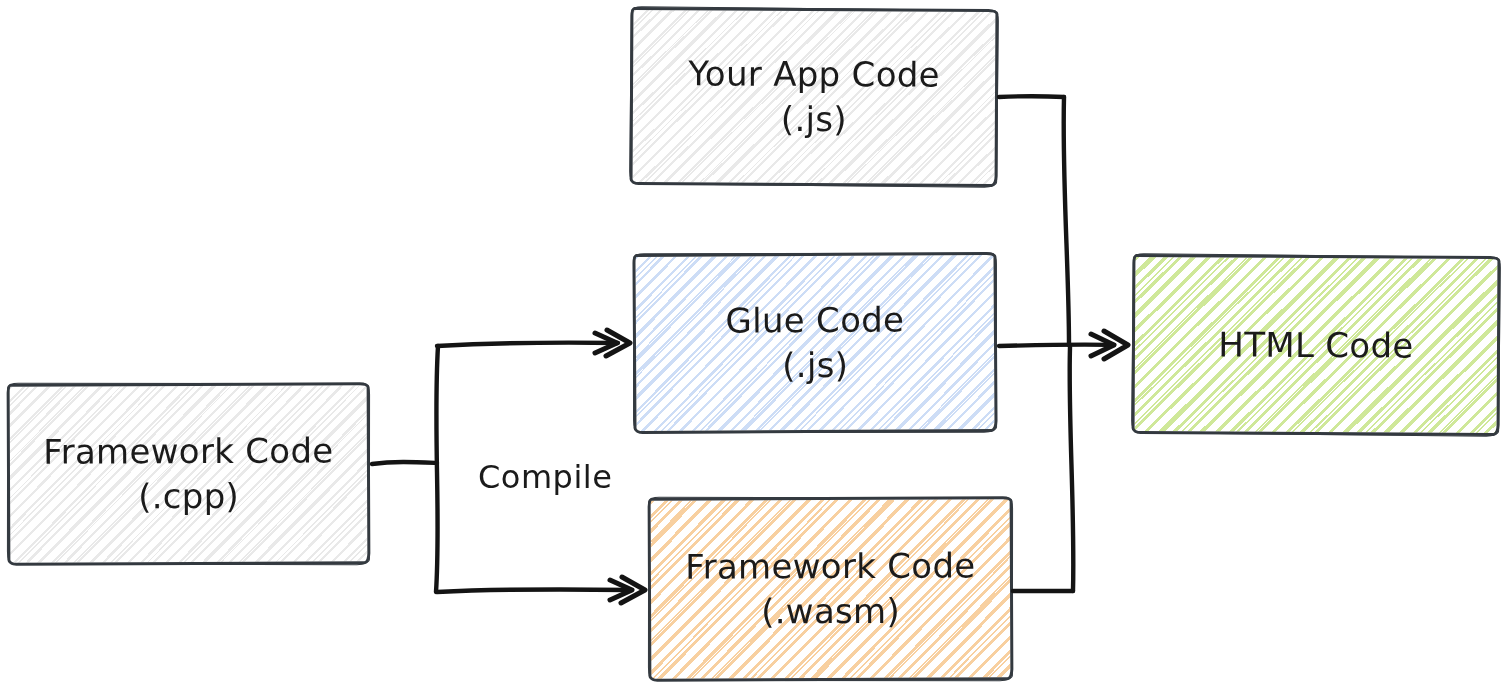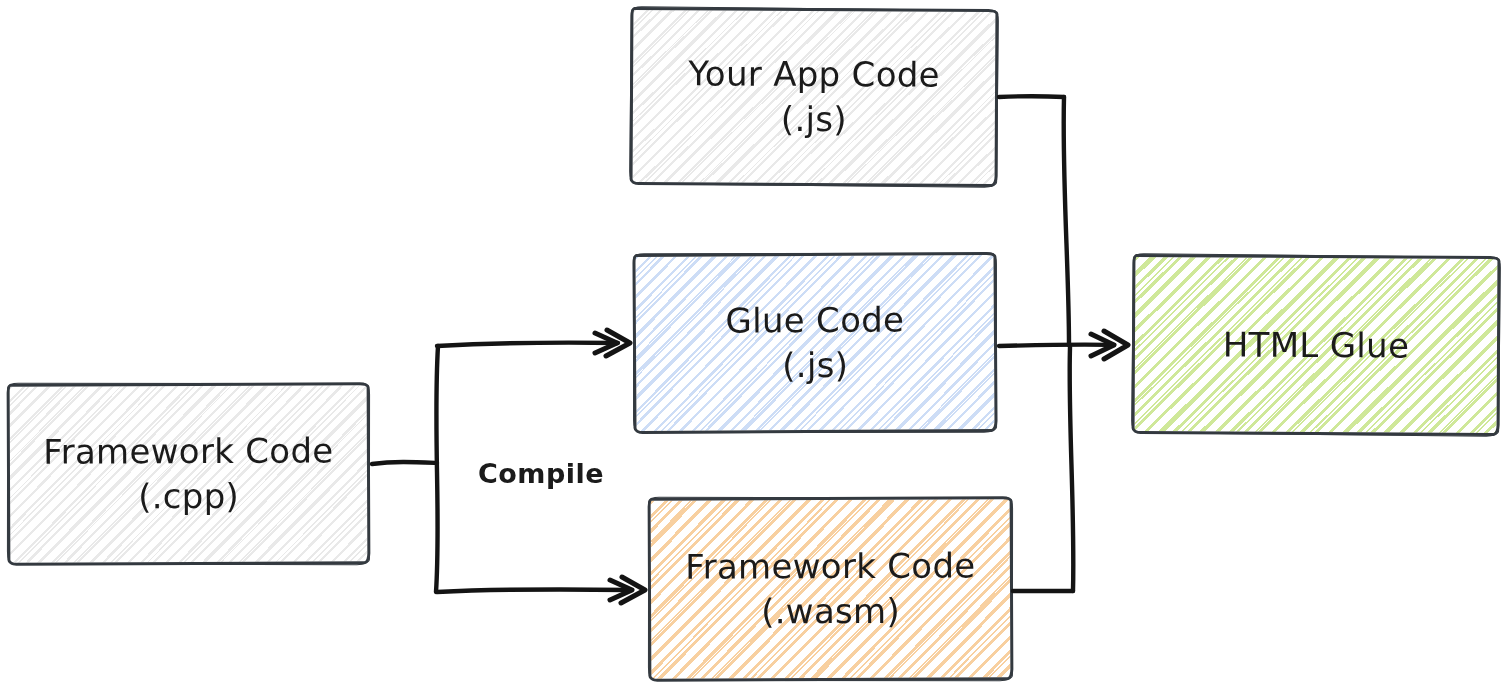--- a/index.html
+++ b/index.html
@@ -45,21 +45,21 @@
       repeating-linear-gradient(135deg, var(--hatch-green,#cfe899) 0 3px, transparent 3px 10px),
       repeating-linear-gradient(135deg, var(--hatch-green,#cfe899) 0 1.5px, transparent 1.5px 13px);
   }
   .lbl{font-size:34px;line-height:1.32;letter-spacing:.3px;font-weight:500;}
   .edges{position:absolute;inset:0;z-index:3;pointer-events:none;}
   .edges path{fill:none;stroke:var(--arrow,#141414);stroke-linecap:round;stroke-linejoin:round;}
   .edge{stroke-width:4.4px;}
   .ah{stroke-width:5px;}
   .edge-label{
     position:absolute;z-index:4;color:var(--text,#1b1b1b);
-    font-size:27px;letter-spacing:.5px;font-weight:700;
+    font-size:32px;letter-spacing:.5px;font-weight:400;
   }
 </style>
 </head>
 <body>
 
 <div class="canvas">
 
   <div class="node hatch-gray r1" style="left:7px;top:383px;width:363px;height:182px">
     <div class="lbl">
       <div>Framework Code</div>
@@ -83,21 +83,21 @@
 
   <div class="node hatch-orange r1" style="left:648px;top:497px;width:365px;height:184px">
     <div class="lbl">
       <div>Framework Code</div>
       <div>(.wasm)</div>
     </div>
   </div>
 
   <div class="node hatch-green r2" style="left:1132px;top:255px;width:368px;height:180px">
     <div class="lbl">
-      <div>HTML Glue</div>
+      <div>HTML Code</div>
     </div>
   </div>
 
   <div class="edge-label" style="left:478px;top:458px;">Compile</div>
 
   <svg class="edges" width="1508" height="700" viewBox="0 0 1508 700">
 
     <path class="edge" d="M 372 464 C 394 461 414 462 437 463"></path>
     <path class="edge" d="M 438 346 C 433 430 441 515 436 592"></path>
 

